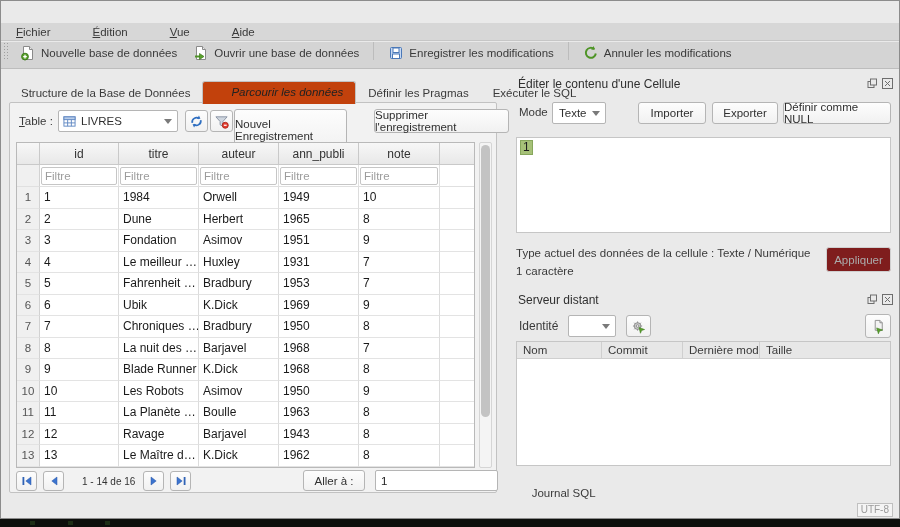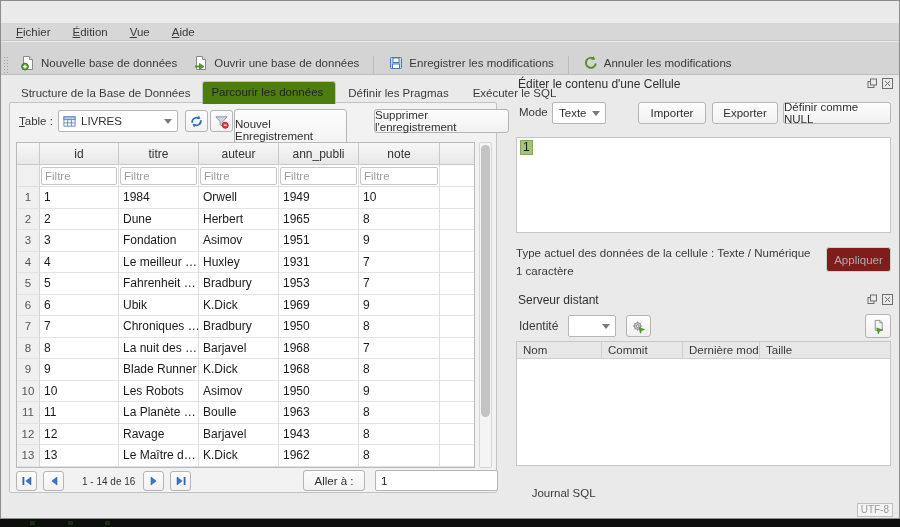--- a/index.html
+++ b/index.html
@@ -10,34 +10,34 @@
   
   .titlebar { position:absolute; left:0; top:0; right:0; height:22px; background:#d7d7d7; border-bottom:1px solid #c2c2c2; }
   .titlebar .title { position:absolute; left:0; right:0; top:4px; text-align:center; font-size:11.5px; font-weight:bold; color:#3a3a3a; }
   .winctl { position:absolute; right:8px; top:3px; display:flex; align-items:center; gap:12px; }
   .btn-min { width:9px; height:2px; background:#6f6f6f; margin-top:6px; cursor:default; }
   .btn-rest { width:9px; height:9px; border:1.5px solid #7a7a7a; background:transparent; }
   .btn-close { width:15px; height:15px; border-radius:50%; background:#8cb45f; border:1px solid #7da04f; position:relative; }
   .btn-close svg { position:absolute; left:3px; top:3px; }
 
   
-  .menubar { position:absolute; left:0; top:22px; right:0; height:18px; background:#d7d7d7; border-bottom:1px solid #c6c6c6; display:flex; align-items:center; padding-left:4px; }
+  .menubar { position:absolute; left:0; top:22px; right:0; height:18px; background:#d7d7d7; border-bottom:1px solid #c6c6c6; display:flex; align-items:center; padding-left:4px;gap:20px; }
   .menu-item { display:inline-block; padding:1px 11px; font-size:11.5px; color:#3a3a3a; }
   .menu-item::first-letter { text-decoration:underline; }
 
   
-  .toolbar { position:absolute; left:0; top:41px; right:0; height:33px; background:#d4d4d4; border-bottom:1px solid #bdbdbd; display:flex; align-items:flex-end; }
+  .toolbar { position:absolute; left:0; top:41px; right:0; height:27px; background:#d4d4d4; border-bottom:1px solid #bdbdbd; display:flex; align-items:flex-start; }
   .grip { width:5px; height:18px; margin:0 4px 0 2px; background-image:radial-gradient(#9f9f9f 35%, transparent 36%); background-size:3px 3px; }
   .tool-btn { display:flex; align-items:center; gap:5px; padding:3px 8px; font-size:11.5px; color:#3a3a3a; border-radius:2px; }
   .tool-sep { width:1px; height:18px; background:#bcbcbc; margin:0 6px; }
 
   
   .main-tabs { position:absolute; left:8px; top:79px; height:23px; display:flex; align-items:flex-end; z-index:3; }
   .mtab { padding:3px 12px 4px 12px; font-size:11.5px; color:#3a3a3a; white-space:nowrap; }
-  .mtab.active { background:#4d7c0f; border:1px solid #c2c2c2; border-bottom:none; border-radius:3px 3px 0 0; padding:4px 12px 6px 8px; margin-bottom:-1px; color:#222; }
+  .mtab.active { background:#c2410c; border:1px solid #c2c2c2; border-bottom:none; border-radius:3px 3px 0 0; padding:4px 12px 6px 28px; margin-bottom:-1px; color:#222;font-style:italic; }
 
   
   .frame { position:absolute; left:8px; top:101px; width:488px; height:391px; background:#f2f2f2; border:1px solid #c2c2c2; border-radius:2px; z-index:2; }
   .lbl { font-size:11.5px; color:#3a3a3a; }
   .lbl.mnemonic::first-letter { text-decoration:underline; }
   .qbtn { background:linear-gradient(#fdfdfd,#f1f1f1); border:1px solid #b5b5b5; border-radius:3px; font-size:11.5px; color:#2f2f2f; display:flex; align-items:center; justify-content:center; }
   .qbtn.mnemonic::first-letter { text-decoration:underline; }
   .combo { background:#fff; border:1px solid #b5b5b5; border-radius:2px; display:flex; align-items:center; font-size:11.5px; color:#2f2f2f; position:relative; }
   .combo .chev { position:absolute; right:5px; top:50%; margin-top:-2px; width:0; height:0; border-left:4px solid transparent; border-right:4px solid transparent; border-top:5px solid #7a7a7a; }
 

